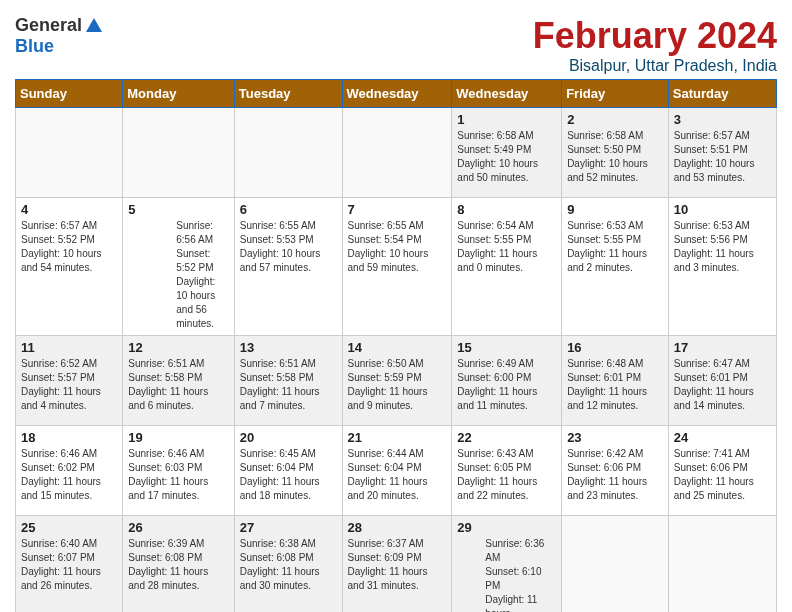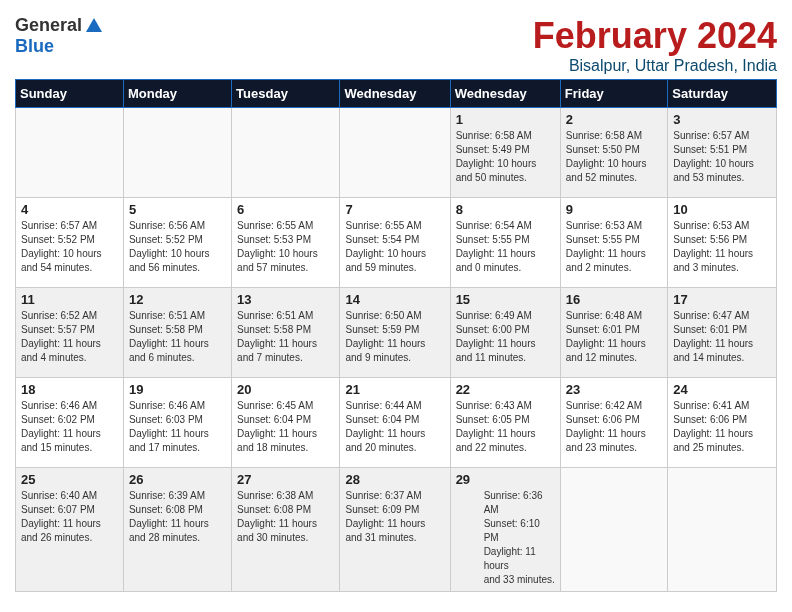--- a/index.html
+++ b/index.html
@@ -51,21 +51,21 @@
     .location {
       font-size: 16px;
       color: #0c4a6e;
     }
     .calendar {
       width: 100%;
       border-collapse: collapse;
       border: 1px solid #ccc;
     }
     .calendar th {
-      background-color: #0f172a;
+      background-color: #a16207;
       color: #fff;
       font-size: 13px;
       font-weight: bold;
       padding: 6px 4px;
       text-align: left;
       border: 1px solid #1a6bbf;
     }
     .calendar td {
       vertical-align: top;
       padding: 4px 5px;
@@ -162,21 +162,21 @@
       <tr class="row-white">
         <td>
           <span class="day-num">4</span>
           <div class="cell-info" style="white-space: pre-line;">Sunrise: 6:57 AM
 Sunset: 5:52 PM
 Daylight: 10 hours
 and 54 minutes.</div>
         </td>
         <td>
           <span class="day-num">5</span>
-          <div class="cell-info" style="white-space: pre-line;">Sunrise: 6:56 AM
+          <div class="cell-info" style="white-space: pre-line; margin-left: 48px;">Sunrise: 6:56 AM
 Sunset: 5:52 PM
 Daylight: 10 hours
 and 56 minutes.</div>
         </td>
         <td>
           <span class="day-num">6</span>
           <div class="cell-info" style="white-space: pre-line;">Sunrise: 6:55 AM
 Sunset: 5:53 PM
 Daylight: 10 hours
 and 57 minutes.</div>
@@ -299,21 +299,21 @@
         </td>
         <td>
           <span class="day-num">23</span>
           <div class="cell-info" style="white-space: pre-line;">Sunrise: 6:42 AM
 Sunset: 6:06 PM
 Daylight: 11 hours
 and 23 minutes.</div>
         </td>
         <td>
           <span class="day-num">24</span>
-          <div class="cell-info" style="white-space: pre-line;">Sunrise: 6:41 AM
+          <div class="cell-info" style="white-space: pre-line;">Sunrise: 7:41 AM
 Sunset: 6:06 PM
 Daylight: 11 hours
 and 25 minutes.</div>
         </td>
       </tr>
       <tr class="row-shaded">
         <td>
           <span class="day-num">25</span>
           <div class="cell-info" style="white-space: pre-line;">Sunrise: 6:40 AM
 Sunset: 6:07 PM

